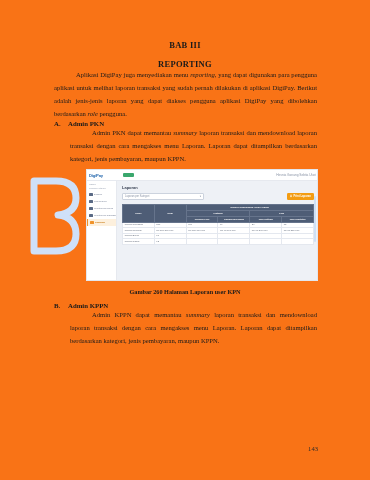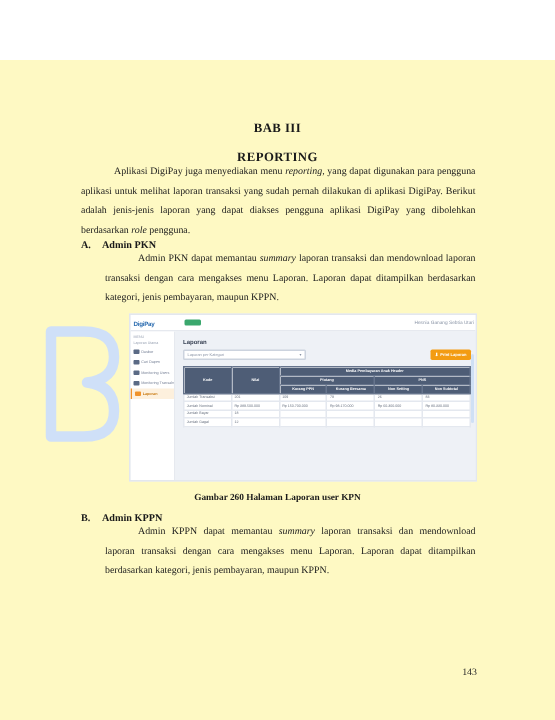--- a/index.html
+++ b/index.html
@@ -13,22 +13,21 @@
 
   body {
     font-family: "Liberation Serif", "DejaVu Serif", serif;
     color: #1a1a1a;
     position: relative;
   }
 
   .page {
     position: absolute;
     inset: 0;
-    background: #fef9c3;
-    margin-top: 40px;
+    background: #f97316;
   }
 
   
   .doc-heading {
     text-align: center;
     font-weight: bold;
     font-size: 8.5px;
     letter-spacing: 0.3px;
   }
   #bab-heading { margin-top: 40px; }

